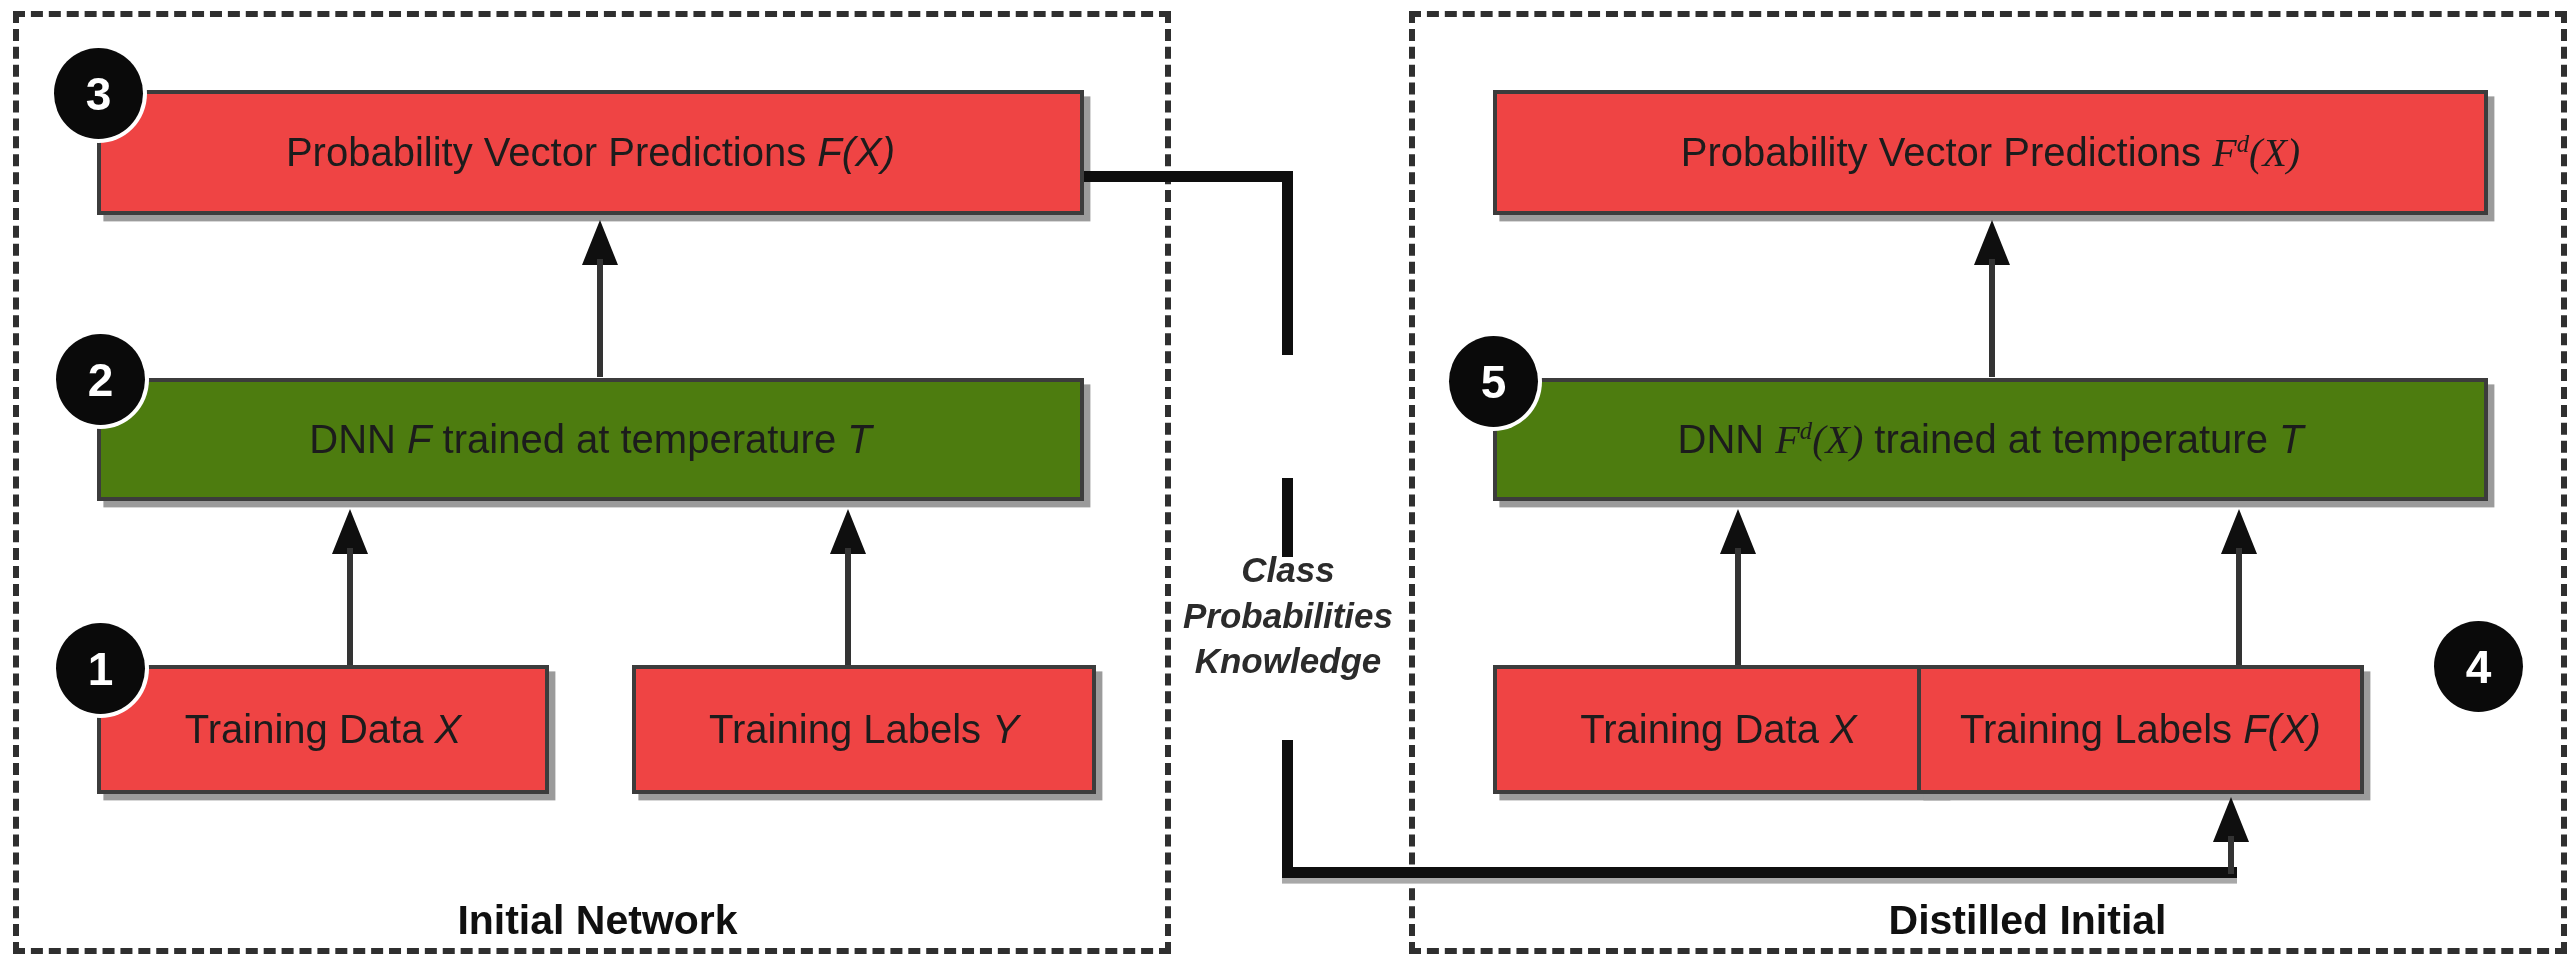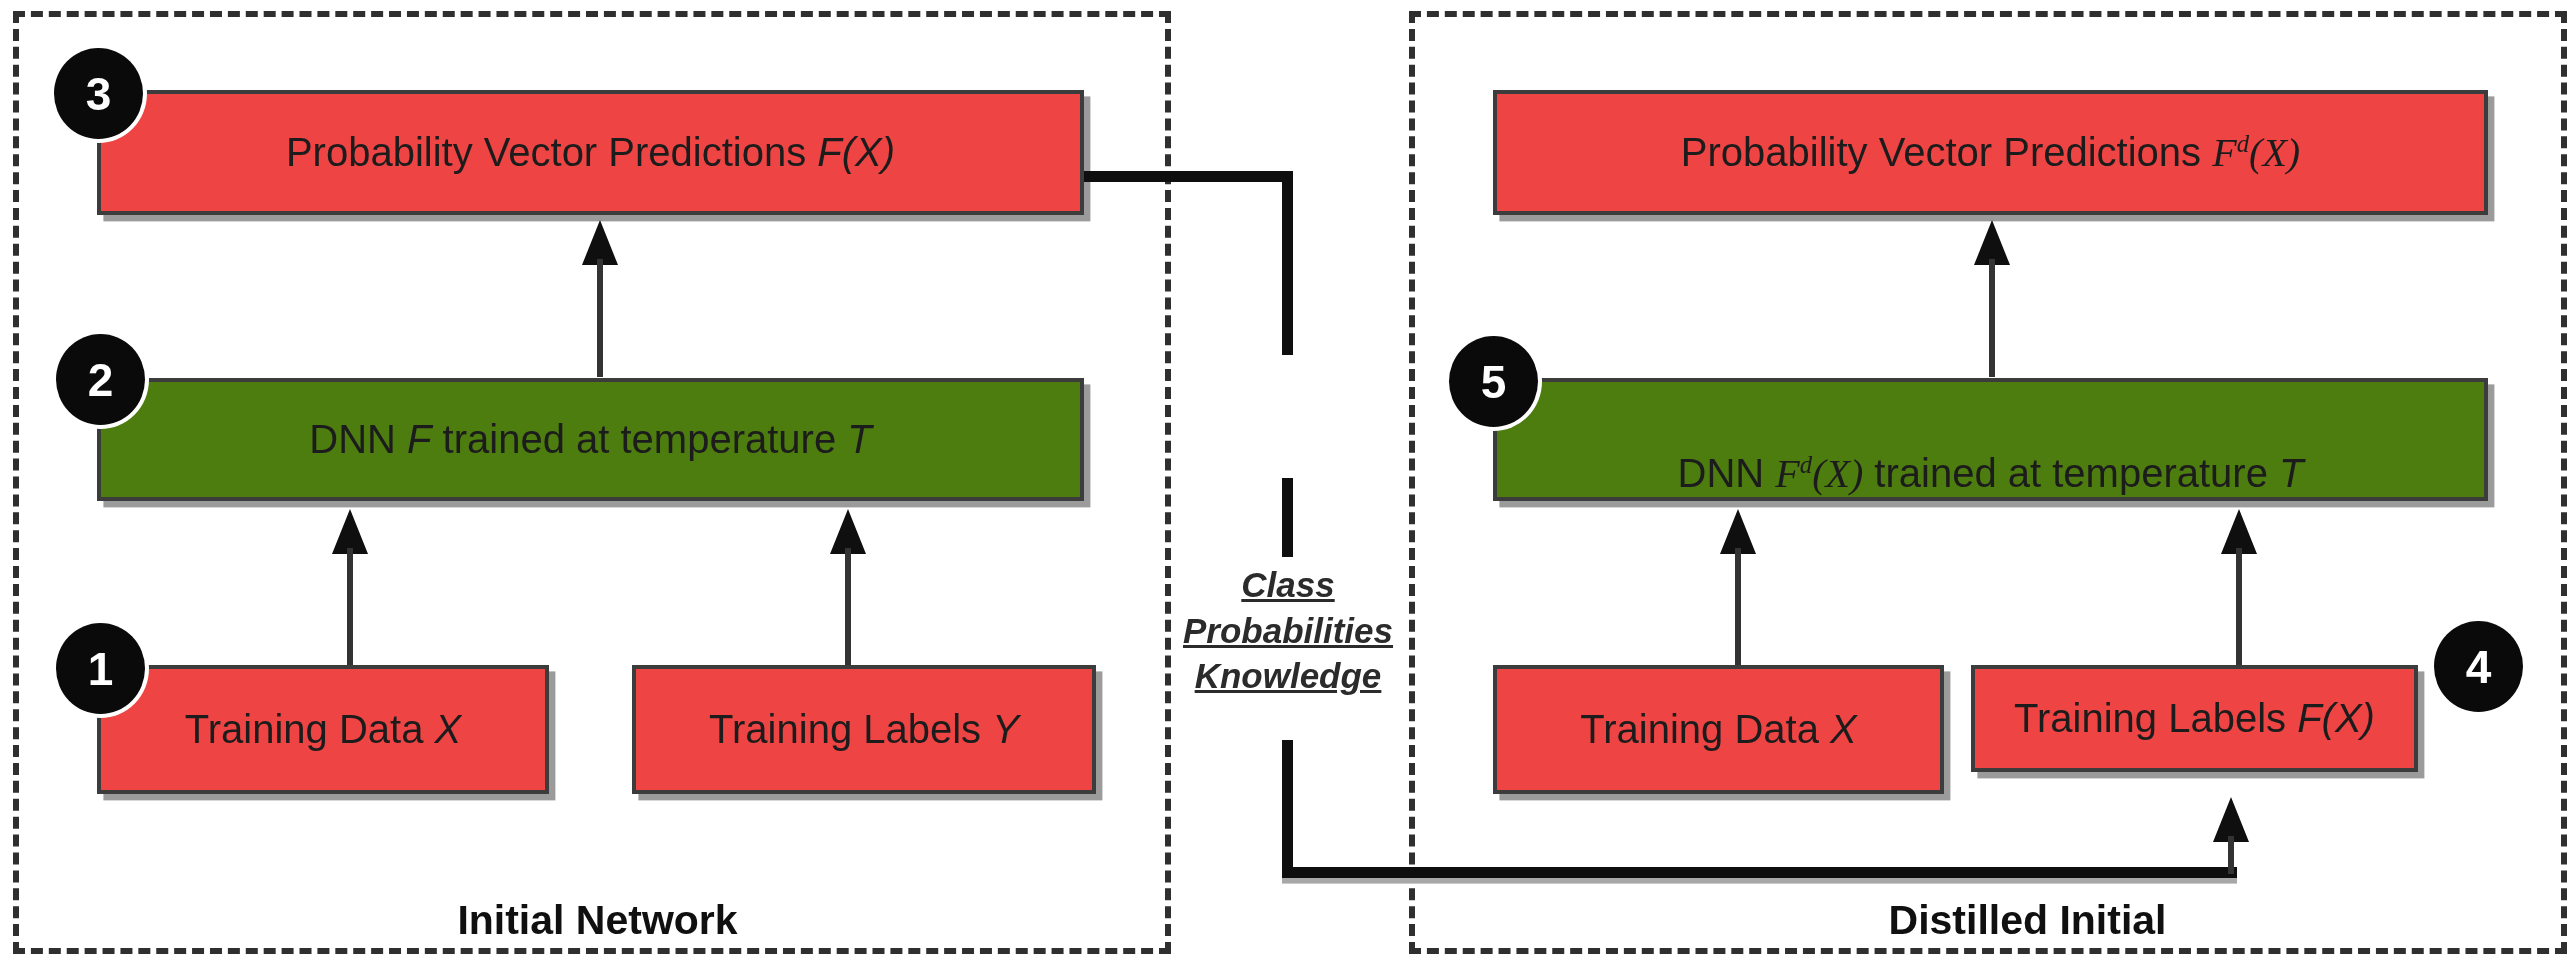--- a/index.html
+++ b/index.html
@@ -81,38 +81,38 @@
   <div class="arrow" style="left:830px;top:509px;height:156px;">
     <div class="head"></div>
       <div class="stem"></div>
   </div>
 
   <div class="pipe" style="left:1084px;top:171px;width:209px;height:11px;"></div>
   <div class="pipe" style="left:1282px;top:171px;width:11px;height:184px;"></div>
   <div class="pipe" style="left:1282px;top:478px;width:11px;height:79px;"></div>
   <div class="pipe" style="left:1282px;top:740px;width:11px;height:137px;"></div>
   <div class="pipe shadowed" style="left:1282px;top:867px;width:955px;height:11px;"></div>
-  <div class="knowledge" style="left:1157px;top:562px;width:262px;text-decoration:underline;">Class
+  <div class="knowledge" style="left:1157px;top:547px;width:262px;">Class
 Probabilities
 Knowledge</div>
 
   <div class="node" style="left:1493px;top:90px;width:995px;height:125px;">
     <div class="bl"><span>Probability Vector Predictions </span><span class="mvar"><span>F</span><sup>d</sup><span>(X)</span></span></div>
   </div>
 
-  <div class="node gray" style="left:1493px;top:378px;width:995px;height:123px;align-items:flex-end;">
+  <div class="node gray" style="left:1493px;top:378px;width:995px;height:123px;">
     <div class="bl"><span>DNN </span><span class="mvar"><span>F</span><sup>d</sup><span>(X)</span></span><span> trained at temperature </span><span class="v">T</span></div>
   </div>
   <div class="badge" style="left:1449px;top:336px;">5</div>
 
   <div class="node" style="left:1493px;top:665px;width:451px;height:129px;">
     <div class="bl"><span>Training Data </span><span class="v">X</span></div>
   </div>
 
-  <div class="node" style="left:1971px;top:665px;width:447px;height:107px;">
+  <div class="node" style="left:1917px;top:665px;width:447px;height:129px;">
     <div class="bl"><span>Training Labels </span><span class="v">F(X)</span></div>
   </div>
   <div class="badge" style="left:2434px;top:621px;">4</div>
 
   <div class="panel-title" style="left:1789px;top:897px;width:477px;">Distilled Initial</div>
 
   <div class="arrow" style="left:1974px;top:220px;height:157px;">
     <div class="head"></div>
       <div class="stem"></div>
   </div>

